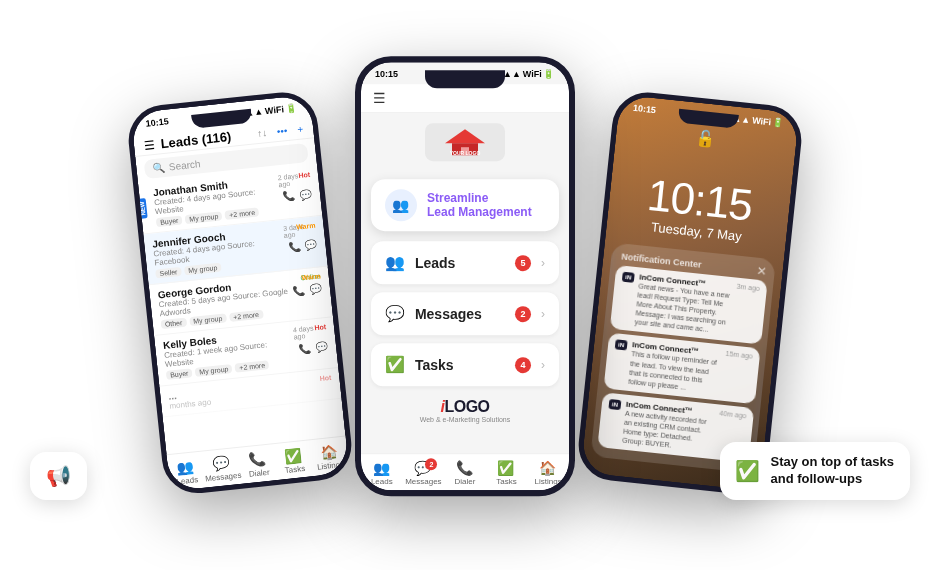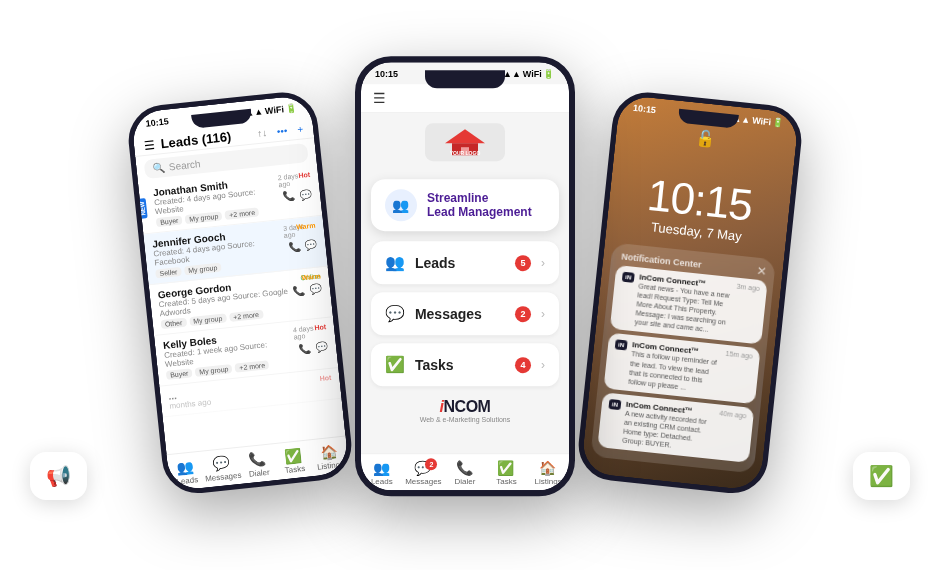--- a/index.html
+++ b/index.html
@@ -595,21 +595,21 @@
               <text x="25" y="28" text-anchor="middle" font-size="5" fill="#fff" font-weight="bold">YOUR LOGO</text>
             </svg>
           </div>
         </div>
 
         <div class="feature-card" style="margin:4px 10px 6px; background:#fff; border-radius:14px; box-shadow: 0 3px 12px rgba(0,0,0,0.12);">
           <div class="feature-icon-circle" style="background:#e8f0fe;">
             <span>👥</span>
           </div>
           <div class="feature-text">
-            <div style="font-size:12px; font-weight:800; color:#4c1d95; line-height:1.2;">Streamline<br>Lead Management</div>
+            <div style="font-size:12px; font-weight:800; color:#8b5cf6; line-height:1.2;">Streamline<br>Lead Management</div>
           </div>
         </div>
 
         <div class="nav-menu-item">
           <span class="nav-item-icon">👥</span>
           <span class="nav-item-label">Leads</span>
           <div class="nav-badge">5</div>
           <span class="nav-arrow">›</span>
         </div>
         <div class="nav-menu-item">
@@ -620,21 +620,21 @@
         </div>
         <div class="nav-menu-item">
           <span class="nav-item-icon">✅</span>
           <span class="nav-item-label">Tasks</span>
           <div class="nav-badge">4</div>
           <span class="nav-arrow">›</span>
         </div>
 
         <div style="text-align:center; padding:8px 0 4px;">
           <div style="font-size:16px; font-weight:900; letter-spacing:-0.5px;">
-            <span style="font-style:italic; color:#e53935;">i</span><span style="color:#1a1a2e;">NCOM</span>
+            <span style="font-style:italic; color:#e53935;">i</span><span style="color:#1a1a2e;">LOGO</span>
           </div>
           <div style="font-size:7px; color:#888;">Web &amp; e-Marketing Solutions</div>
         </div>
 
         <div style="flex:1;"></div>
 
         <div class="bottom-nav">
           <div class="bottom-nav-item">
             <span class="bottom-nav-icon">👥</span>
             <span class="bottom-nav-label">Leads</span>
@@ -717,15 +717,16 @@
       </div>
     </div>
   </div>
 
   <div class="callout callout-left">
     <span class="callout-megaphone">📢</span>
   </div>
 
   <div class="callout callout-right">
     <span class="callout-check">✅</span>
+    <div class="callout-text">Stay on top of tasks<br>and follow-ups</div>
   </div>
 
 </div>
 
 </body></html>

